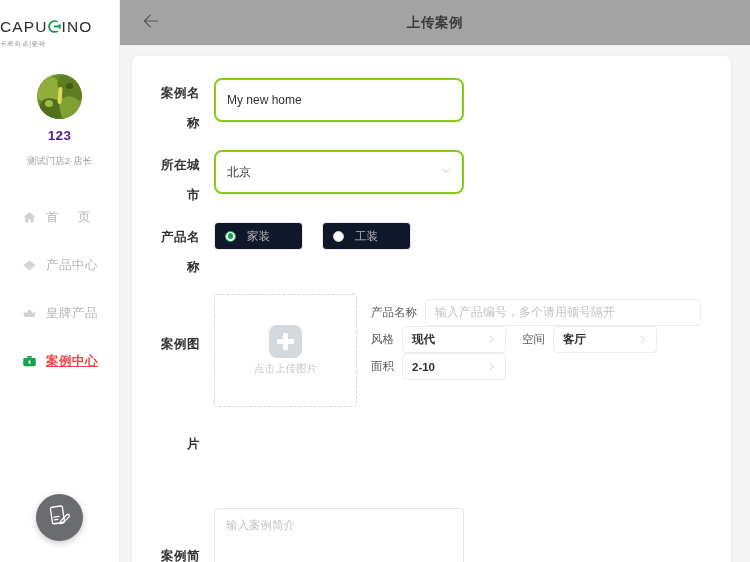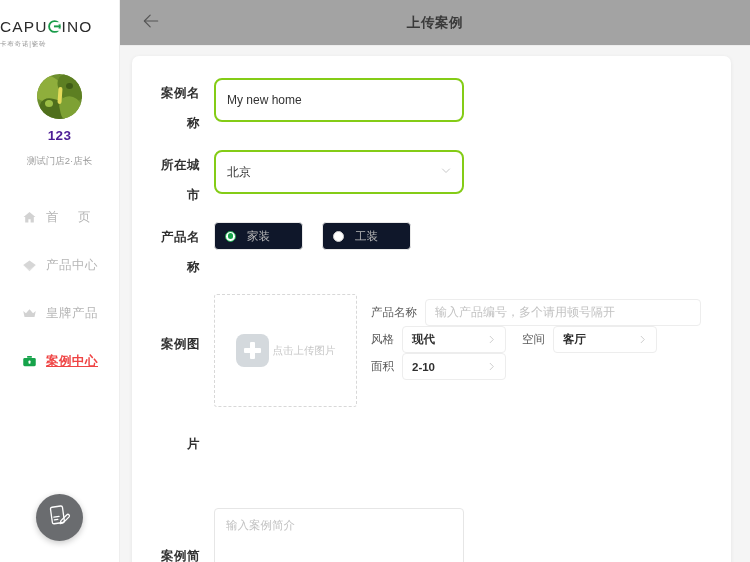--- a/index.html
+++ b/index.html
@@ -238,21 +238,21 @@
   .radio-text { font-size: 11.5px; color: #b9b9b9; }
 
   
   .imgrow { display: flex; align-items: flex-start; margin-bottom: 14px; }
   .imgrow .row-label { line-height: 100px; }
   .upload-box {
     width: 143px; height: 113px;
     border: 1px dashed #d8d8d8;
     border-radius: 3px;
     display: flex;
-    flex-direction: row;
+    flex-direction: column;
     align-items: center;
     justify-content: center;
     cursor: pointer;
     background: #fff;
     gap: 4px;
   }
   .plus-tile {
     width: 33px; height: 33px;
     border-radius: 8px;
     background: #d4d9dd;

